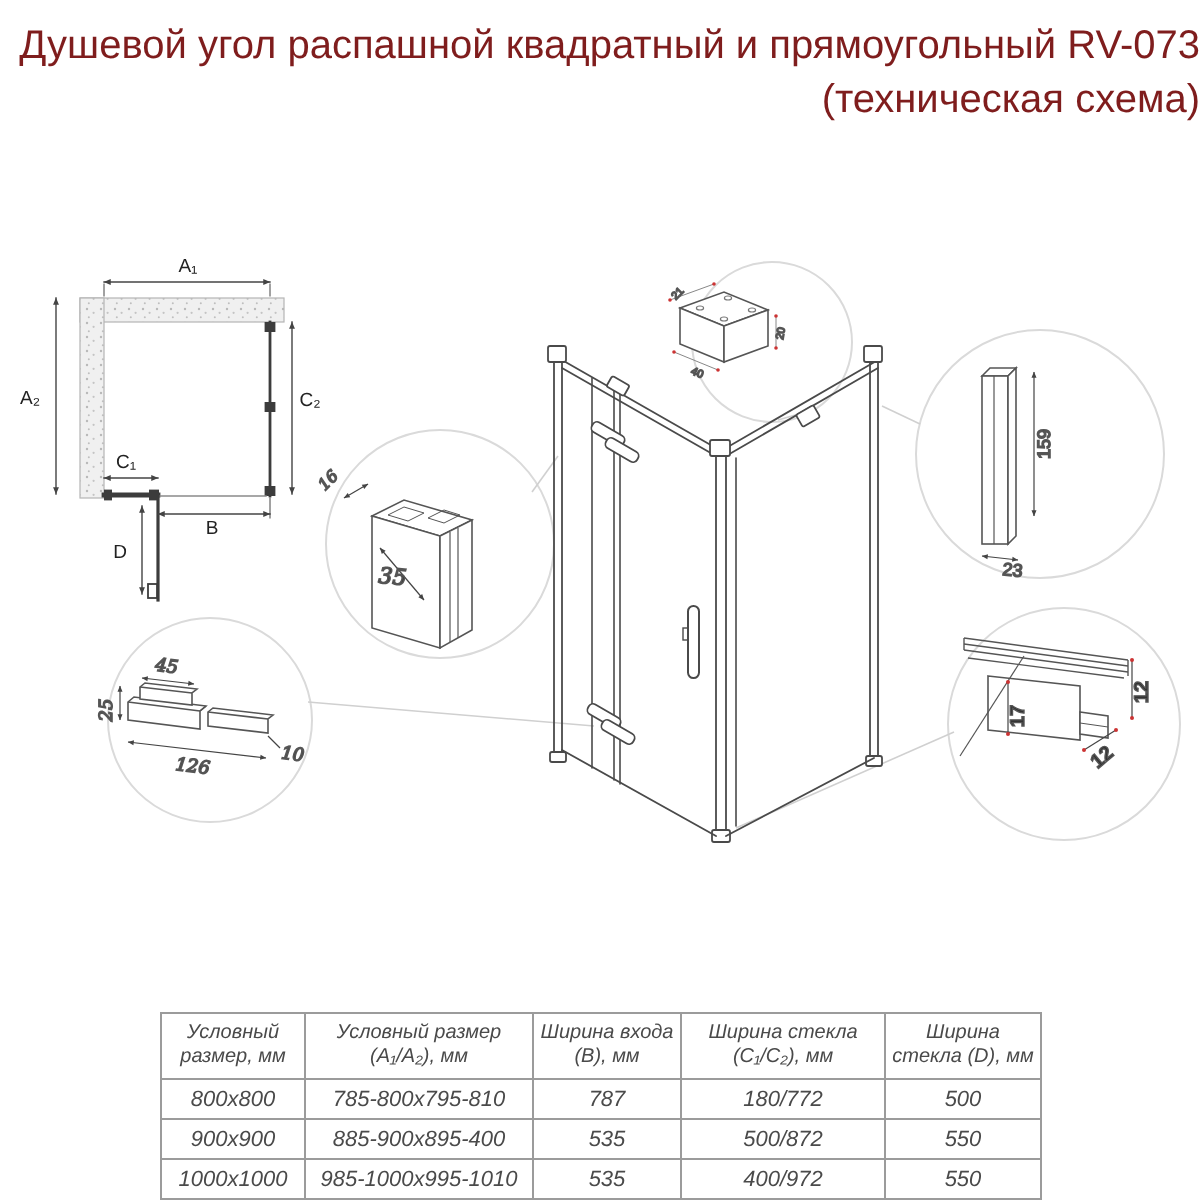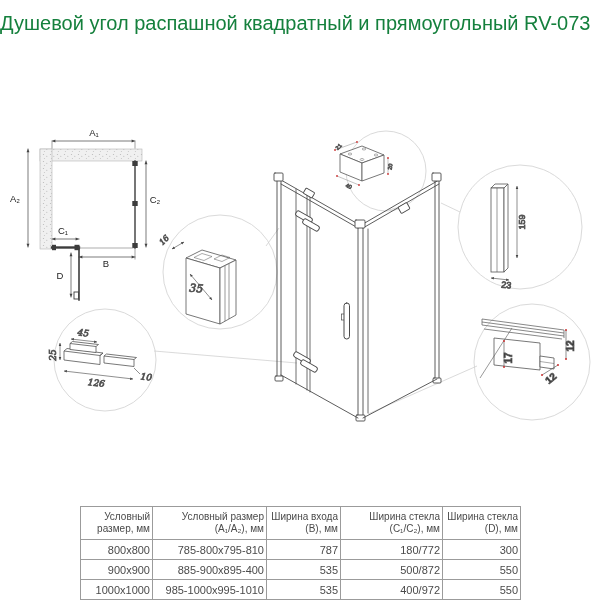--- a/index.html
+++ b/index.html
@@ -1,42 +1,43 @@
 <!DOCTYPE html>
 <html><head>
 <meta charset="utf-8">
 <style>
   html,body{margin:0;padding:0;}
   body{width:600px;height:600px;background:#ffffff;position:relative;overflow:hidden;
        font-family:"Liberation Sans",sans-serif;}
-  .title{position:absolute;top:10px;left:0;right:0;text-align:left;
-         font-size:20px;line-height:1.35;color:#15803d;}
+  .title{position:absolute;top:10px;left:0;right:0;text-align:right;
+         font-size:20px;line-height:1.35;color:#7f1d1d;}
   .title .sub{font-size:20px;}
   #schema{position:absolute;top:62px;left:0;}
   
   .plab{font-size:9.5px;fill:#222;}
   .dim{font-size:9px;fill:#333;}
   .dimI{font-family:"DejaVu Serif",serif;font-style:italic;font-size:9px;fill:#333;}
   .dimI35{font-family:"DejaVu Serif",serif;font-style:italic;font-size:11px;fill:#333;}
   .dimB{font-size:10px;font-weight:bold;fill:#333;}
   .tiny{font-size:5.5px;fill:#333;}
   text{text-anchor:middle;}
   
   .size-table{position:absolute;left:80px;top:506px;width:440px;border-collapse:collapse;
               table-layout:fixed;color:#4a4a4a;}
-  .size-table th,.size-table td{border:1px solid #9b9b9b;text-align:right;vertical-align:middle;
-              padding:1px 2px;}
+  .size-table th,.size-table td{border:1px solid #9b9b9b;text-align:center;vertical-align:middle;
+              padding:1px 2px;font-style:italic;}
   .size-table th{font-size:10px;font-weight:400;height:30px;line-height:1.25;}
   .size-table td{font-size:11px;height:17px;}
 </style>
 </head>
 <body>
 
 <div class="title">
   <div>Душевой угол распашной квадратный и прямоугольный RV-073</div>
+  <div class="sub">(техническая схема)</div>
 </div>
 
 <svg id="schema" width="600" height="440" viewBox="0 0 600 440">
   <defs>
     <pattern id="stipple" width="7" height="7" patternUnits="userSpaceOnUse">
       <rect width="7" height="7" fill="#f0f0f0"></rect>
       <circle cx="1.5" cy="1.5" r="0.6" fill="#b9b9b9"></circle>
       <circle cx="4.8" cy="3.4" r="0.55" fill="#c4c4c4"></circle>
       <circle cx="2.4" cy="5.6" r="0.5" fill="#bfbfbf"></circle>
     </pattern>
@@ -274,21 +275,21 @@
       <th>Ширина стекла (C₁/C₂), мм</th>
       <th>Ширина стекла (D), мм</th>
     </tr>
   </thead>
   <tbody>
     <tr>
       <td>800x800</td>
       <td>785-800x795-810</td>
       <td>787</td>
       <td>180/772</td>
-      <td>300</td>
+      <td>500</td>
     </tr>
     <tr>
       <td>900x900</td>
       <td>885-900x895-400</td>
       <td>535</td>
       <td>500/872</td>
       <td>550</td>
     </tr>
     <tr>
       <td>1000x1000</td>

